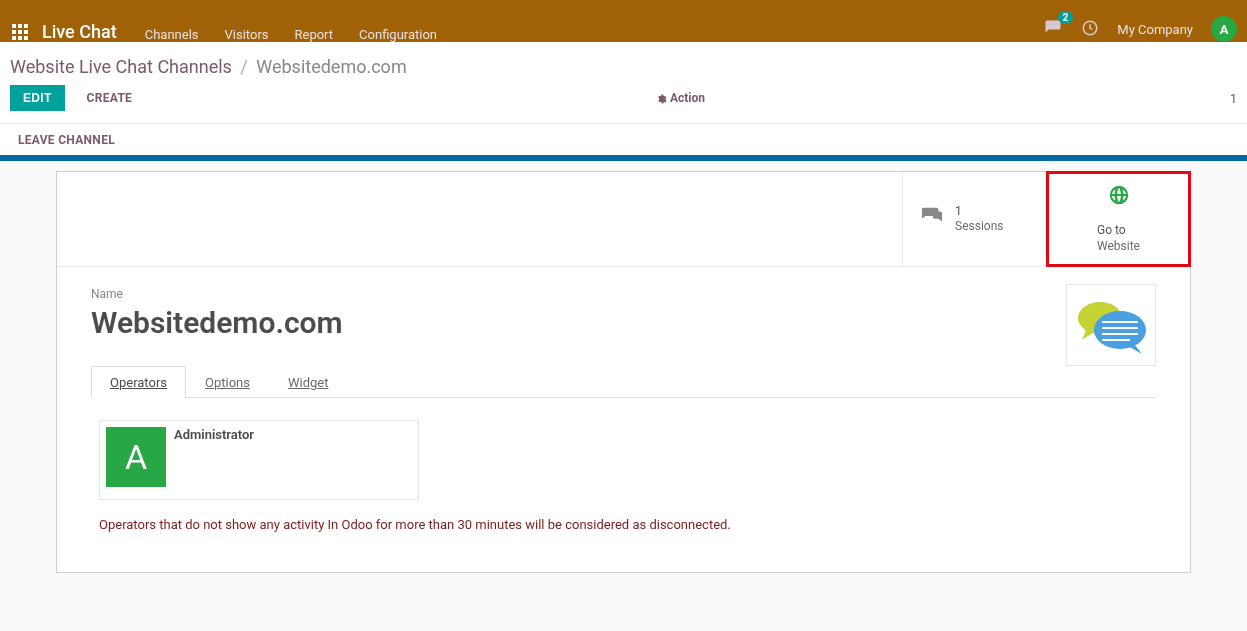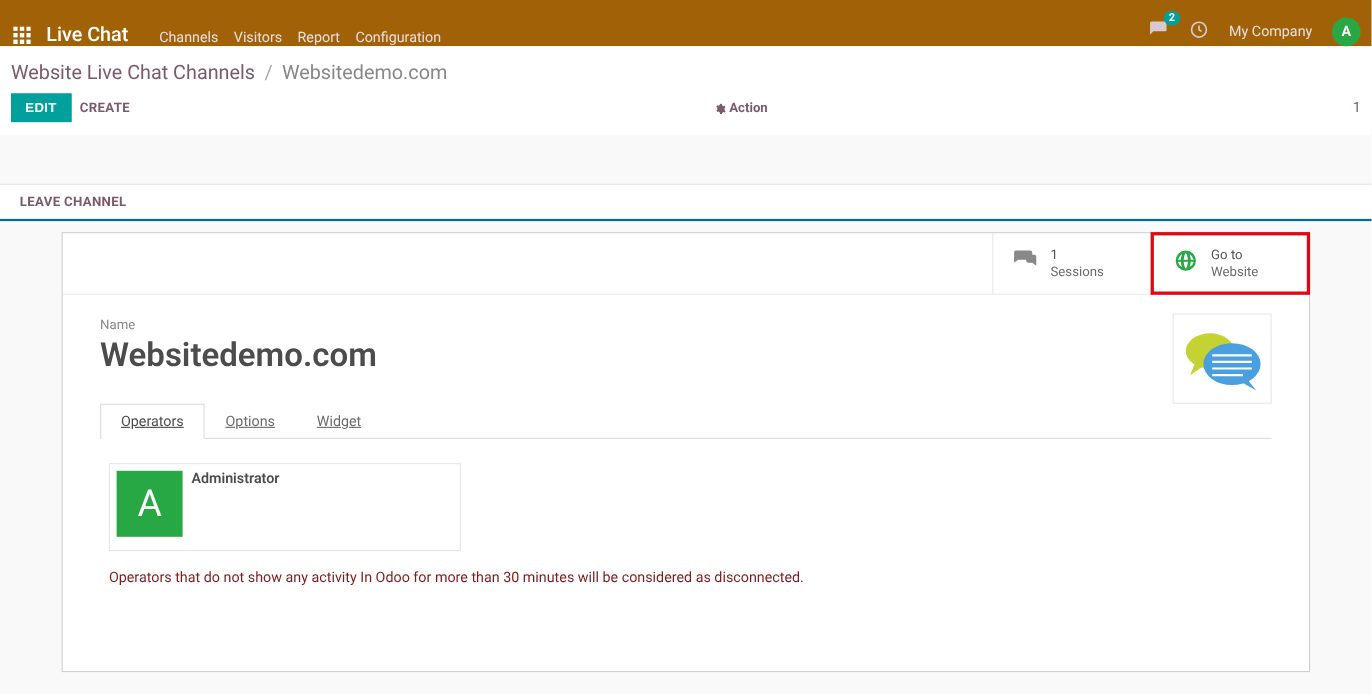--- a/index.html
+++ b/index.html
@@ -1,50 +1,50 @@
 <!DOCTYPE html>
 <html><head>
 <meta charset="utf-8">
 <style>
   * { box-sizing: border-box; margin: 0; padding: 0; }
   body { font-family: -apple-system, BlinkMacSystemFont, "Segoe UI", Roboto, "Helvetica Neue", Arial, sans-serif; font-size: 13px; color: #4c4c4c; background: #f9f9f9; }
   
   .topnav { background: #a16207; height: 42px; display: flex; align-items: flex-end; padding: 0 10px; color: #fff; }
   .app-icon { width: 20px; height: 20px; margin-right: 12px; display:flex; align-items:center; justify-content:center;}
   .app-title { font-size: 18px; font-weight: 500; margin-right: 28px; color:#fff;}
-  .nav-links { display: flex; gap: 14px; flex:1;margin-top:20px;}
+  .nav-links { display: flex; gap: 26px; flex:1;margin-top:20px;}
   .nav-links a { color: #e8dfe4; text-decoration: none; font-size: 13px; cursor:pointer;}
   .nav-right { display:flex; align-items:center; gap:18px; }
   .chat-badge-wrap { position:relative; }
   .chat-badge { position:absolute; top:-8px; right:-10px; background:#00a09d; color:#fff; border-radius:8px; font-size:10px; padding:1px 5px; font-weight:bold;}
   .user-avatar { width:26px; height:26px; border-radius:50%; background:#28a745; color:#fff; display:flex; align-items:center; justify-content:center; font-weight:bold;}
   
   .breadcrumb-bar { background:#fff; padding: 14px 10px 8px 10px; }
   .breadcrumb { font-size: 18px; }
   .breadcrumb .root { color:#7c5a6b; cursor:pointer;}
   .breadcrumb .sep { color:#aaa; margin:0 4px;}
   .breadcrumb .current { color:#888;}
   
   .toolbar { background:#fff; display:flex; align-items:center; padding: 0 10px 12px 10px;}
-  .btn-edit { background:#00a09d; color:#fff; border:1px solid #00a09d; padding:5px 12px; font-weight:bold; font-size:12px; letter-spacing:0.3px; cursor:pointer; margin-right:8px;}
+  .btn-edit { background:#00a09d; color:#fff; border:1px solid #00a09d; padding:5px 12px; font-weight:bold; font-size:12px; letter-spacing:0.3px; cursor:pointer; margin-right:22px;}
   .btn-create { color:#7c5a6b; font-weight:bold; font-size:12px; letter-spacing:0.3px; cursor:pointer;}
   .toolbar-center { flex:1; display:flex; justify-content:center;}
   .action-dd { color:#7c5a6b; font-size:12px; font-weight:bold; cursor:pointer;}
   .toolbar-right-num { color:#7c5a6b; font-size:13px;}
   
-  .statusbar-row { background:#fff; border-top:1px solid #e5e5e5; border-bottom:2px solid #0369a1; padding: 8px 18px; margin-top: 44px;}
+  .statusbar-row { background:#fff; border-top:1px solid #e5e5e5; border-bottom:6px solid #0369a1; padding: 8px 18px;}
   .leave-btn { color:#7c5a6b; font-weight:bold; font-size:12px; letter-spacing:0.3px; cursor:pointer;}
   
   .form-sheet-bg { padding: 10px 0; display:flex; justify-content:center;}
   .form-sheet { background:#fff; border:1px solid #d0d0d0; width: 1135px; min-height:400px; position:relative;}
   
   .stat-buttons { display:flex; justify-content:flex-end; border-bottom:1px solid #e9e9e9;}
   .stat-btn { border-left:1px solid #e9e9e9; padding:10px 18px; display:flex; align-items:center; gap:12px; width:145px; cursor:pointer; color:#6b6b6b;}
   .stat-btn .icon { font-size:20px; color:#888;}
-  .stat-btn.highlight { border:3px solid #e30613; border-bottom:3px solid #e30613; margin:-1px;}
+  .stat-btn.highlight { border:3px solid #e30613; border-bottom:3px solid #e30613; margin:-1px;flex-direction:column;}
   .stat-btn.highlight .icon svg{ fill:#28a745;}
   .stat-btn .texts { font-size:12px; line-height:1.3;}
   .stat-btn .texts .top { color:#555;}
   
   .sheet-body { padding: 20px 34px 30px 34px;}
   .name-label { font-size:12px; color:#888; margin-bottom:4px;}
   .name-value { font-size:30px; font-weight:600; color:#4c4c4c; margin-bottom:26px;}
   .top-row { display:flex; justify-content:space-between; align-items:flex-end;}
   .channel-img { width:90px; height:82px; border:1px solid #e5e5e5; padding:4px; display:flex; align-items:center; justify-content:center; margin-top:-4px;}
   

